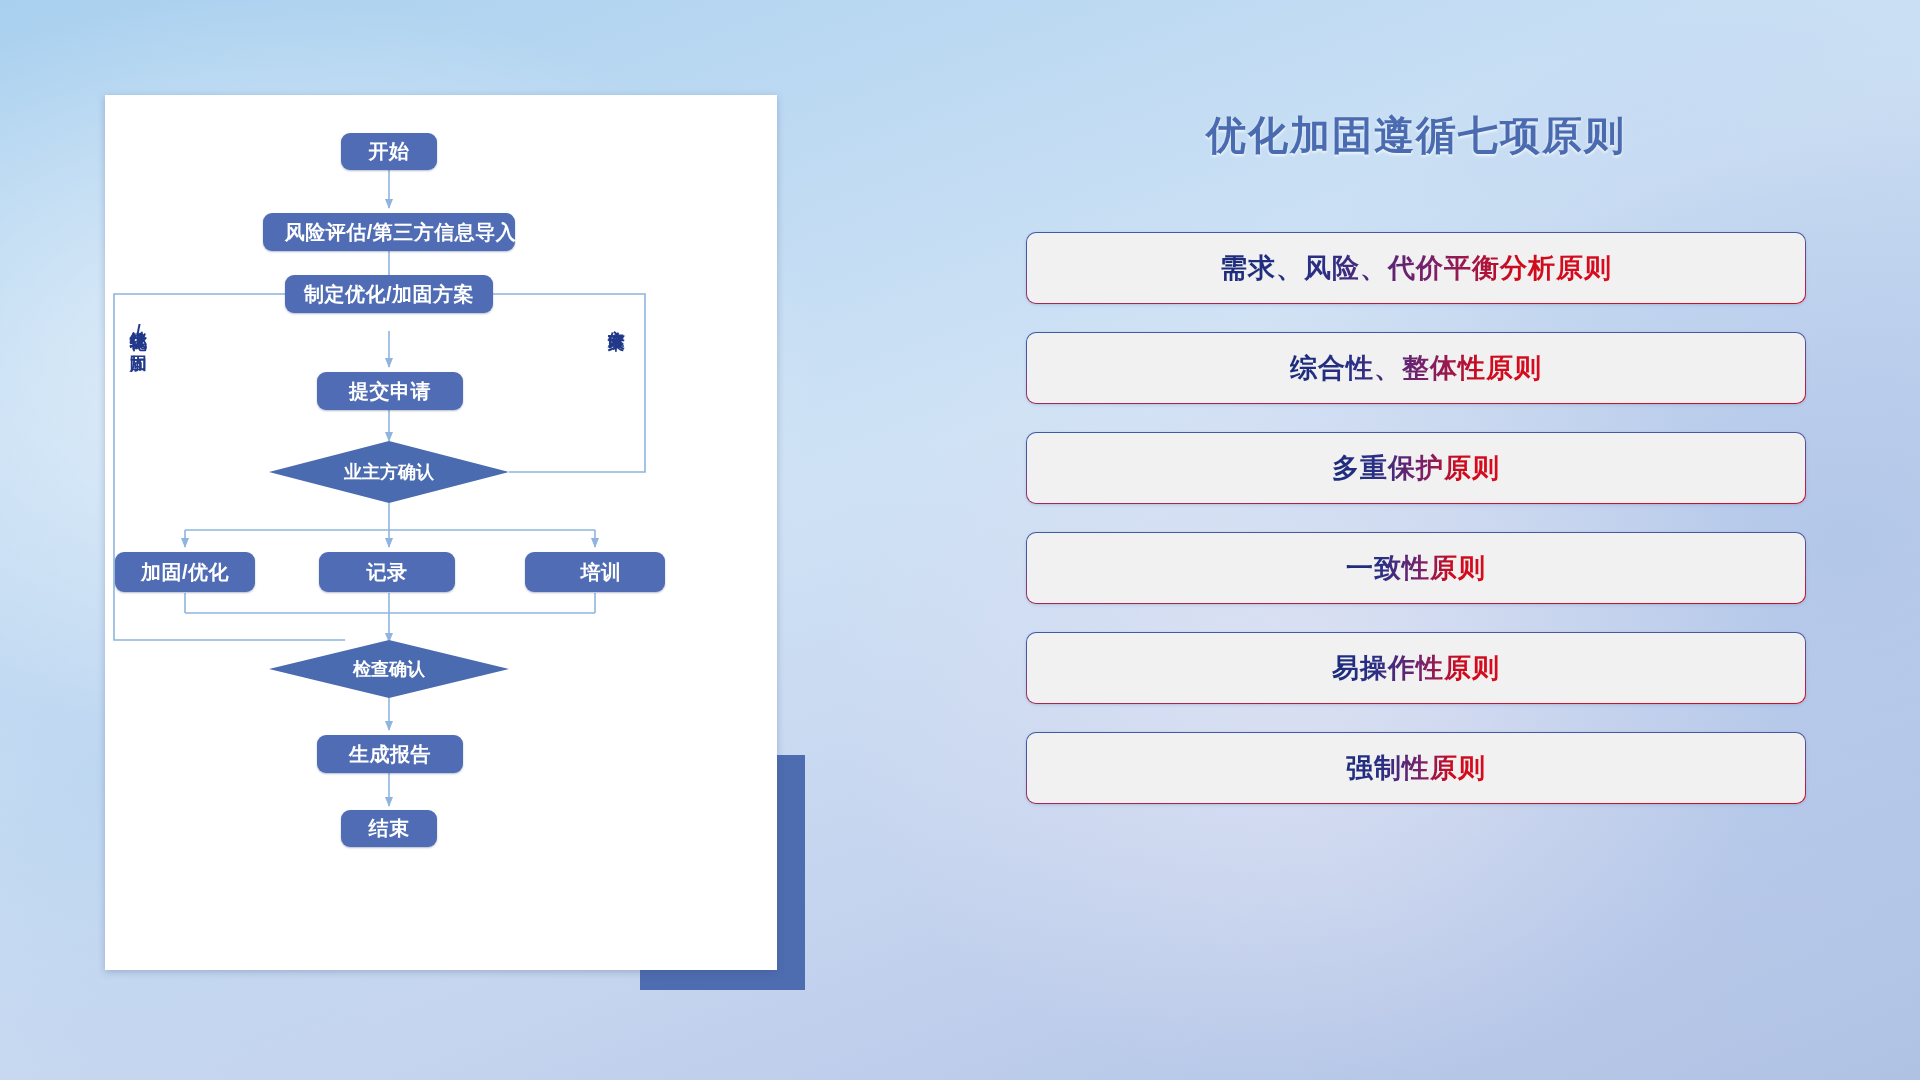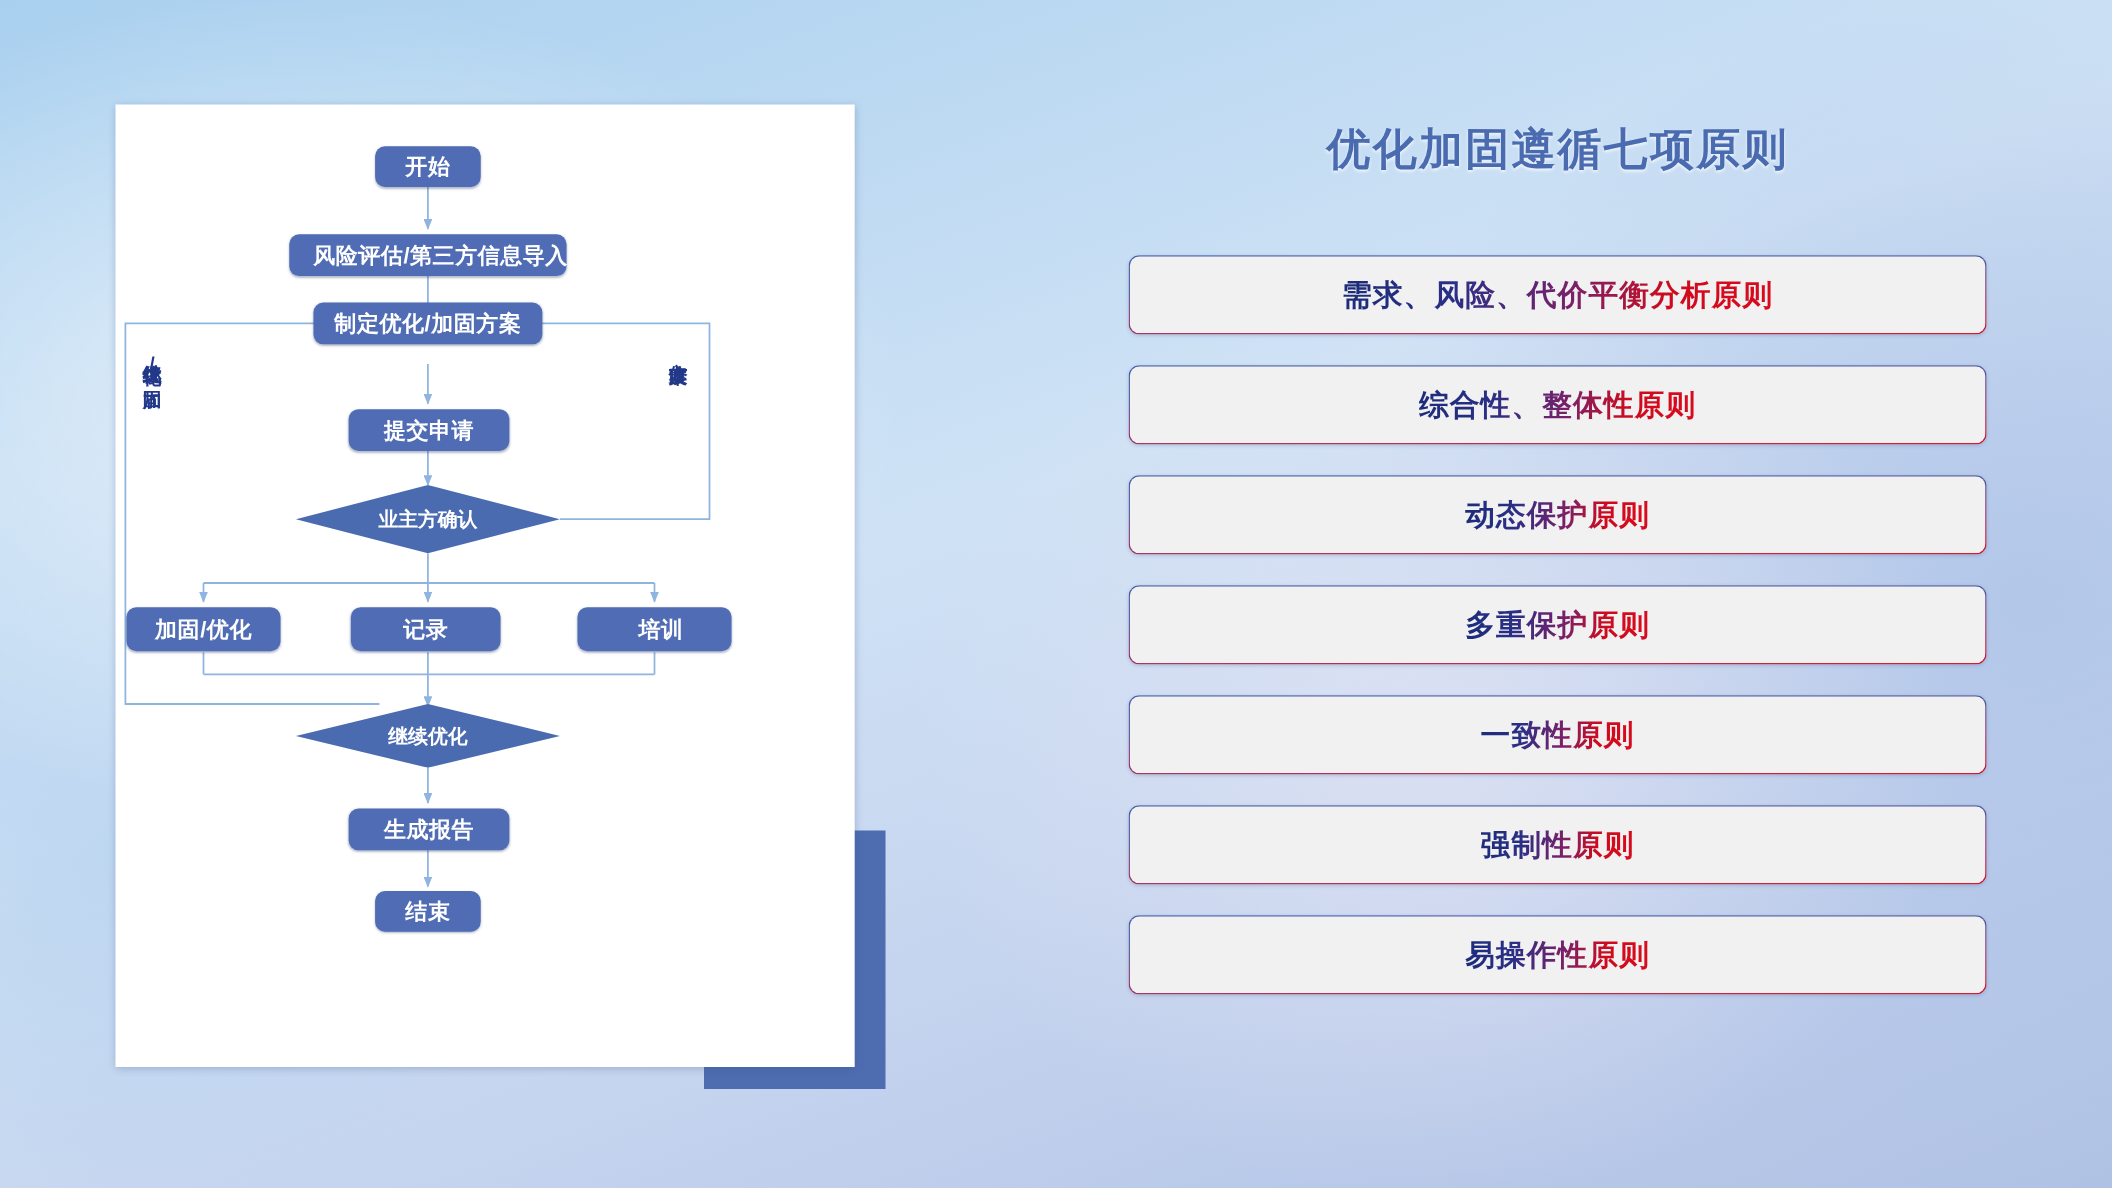--- a/index.html
+++ b/index.html
@@ -220,21 +220,21 @@
     <div class="node" style="left:214px; top:457px; width:136px; height:40px;">
       <span>记录</span>
     </div>
 
     <div class="node" style="left:420px; top:457px; width:140px; height:40px;padding-left:12px;">
       <span>培训</span>
     </div>
 
     <div class="diamond" style="left:164px; top:545px; width:240px; height:58px;">
       <span class="dshape"></span>
-      <span class="dlabel">继续优化</span>
+      <span class="dlabel">检查确认</span>
     </div>
 
     <div class="node" style="left:212px; top:640px; width:146px; height:38px;">
       <span>生成报告</span>
     </div>
 
     <div class="node" style="left:236px; top:715px; width:96px; height:37px;">
       <span>结束</span>
     </div>
 
@@ -251,29 +251,26 @@
   <div class="right-title">优化加固遵循七项原则</div>
 
   <div class="cards">
     <div class="card">
       <span class="card-label">需求、风险、代价平衡分析原则</span>
     </div>
     <div class="card">
       <span class="card-label">综合性、整体性原则</span>
     </div>
     <div class="card">
-      <span class="card-label">动态保护原则</span>
-    </div>
-    <div class="card">
       <span class="card-label">多重保护原则</span>
     </div>
     <div class="card">
       <span class="card-label">一致性原则</span>
     </div>
     <div class="card">
+      <span class="card-label">易操作性原则</span>
+    </div>
+    <div class="card">
       <span class="card-label">强制性原则</span>
     </div>
-    <div class="card">
-      <span class="card-label">易操作性原则</span>
-    </div>
   </div>
 
 </div>
 
 </body></html>

